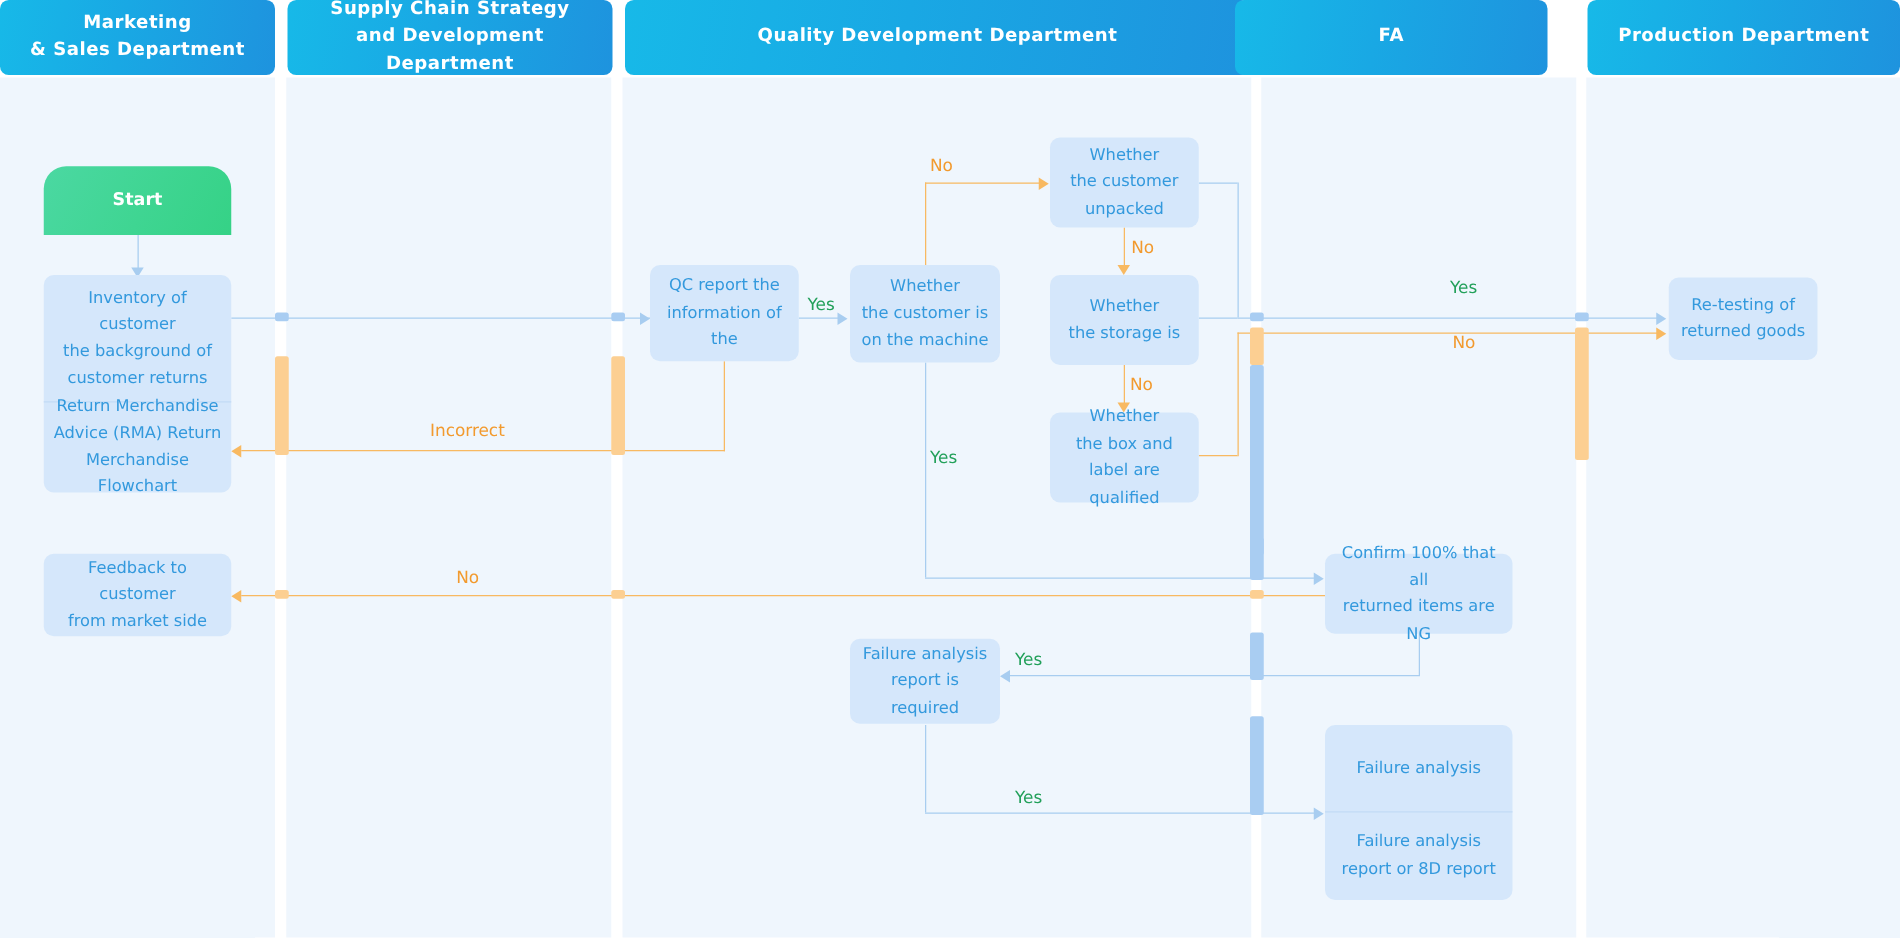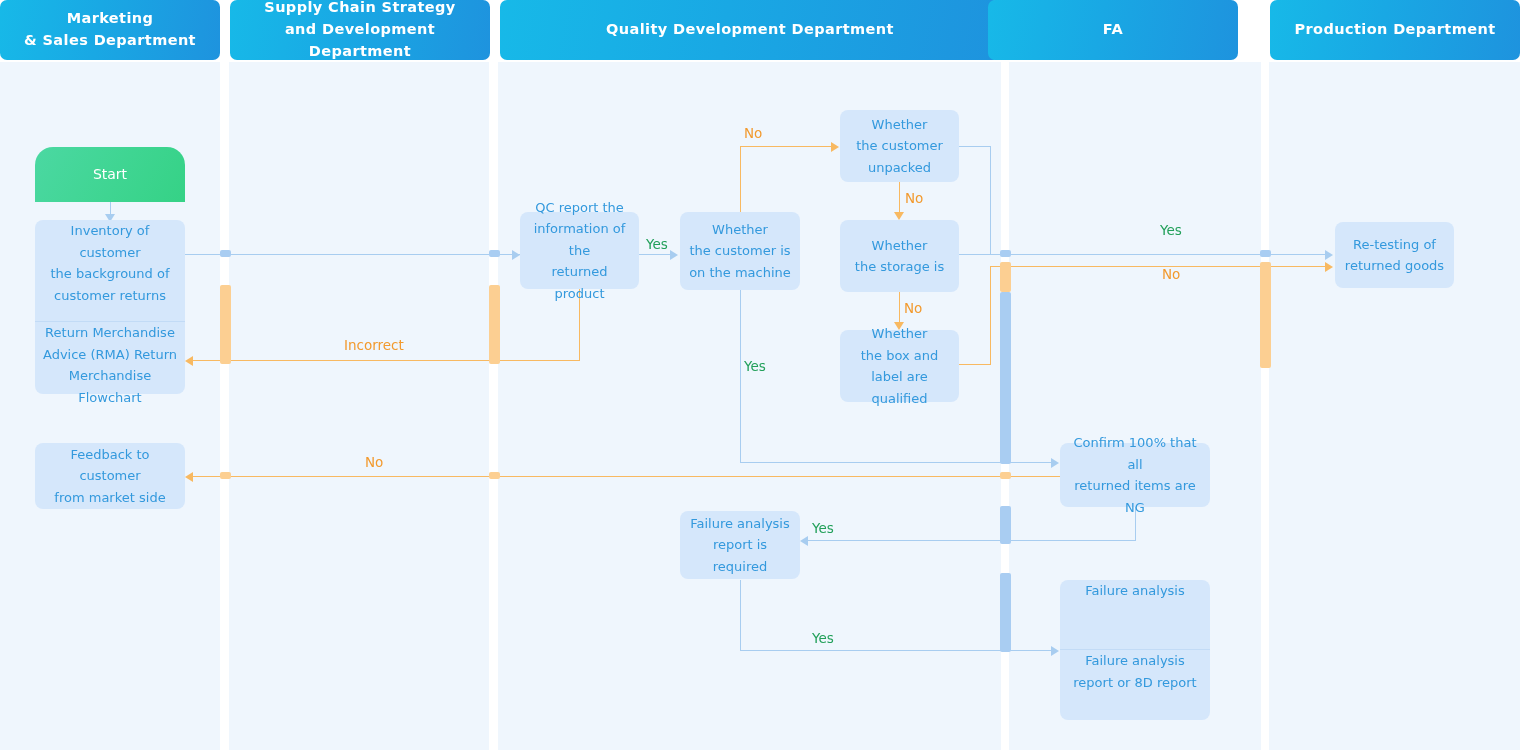--- a/index.html
+++ b/index.html
@@ -30,21 +30,21 @@
     display:flex;align-items:center;justify-content:center;text-align:center;
     padding:0 6px;
   }
   .node.start{
     background:linear-gradient(120deg,#4bd8a2 0%,#3fd592 55%,#35d286 100%);
     color:#ffffff;font-size:14px;font-weight:normal;
     border-radius:18px 18px 0 0;
   }
   .node.split{flex-direction:column;justify-content:flex-start;padding:0;}
   .node.split .half{
-    width:100%;display:flex;align-items:flex-start;justify-content:center;
+    width:100%;display:flex;align-items:center;justify-content:center;
     text-align:center;box-sizing:border-box;padding:0 4px;
   }
   .node.split .half.top{border-bottom:1px solid #c2dbf6;}
 
   
   .seg{position:absolute;}
   .seg.h{height:1px;background:#a8cdf0;}
   .seg.v{width:1px;background:#a8cdf0;}
   .seg.h.or{background:#f8b961;}
   .seg.v.or{background:#f8b961;}
@@ -168,21 +168,21 @@
   <div class="arrow l" style="left:800px;top:536px;"></div>
   <div class="bridge blue" style="left:1000px;top:506px;width:11px;height:38px;border-radius:2px;"></div>
   <div class="elabel yes" style="left:812px;top:520px;">Yes</div>
 
   <div class="seg v" style="left:740px;top:580px;height:70px;"></div>
   <div class="seg h" style="left:740px;top:650px;width:313px;"></div>
   <div class="arrow r" style="left:1051px;top:646px;"></div>
   <div class="bridge blue" style="left:1000px;top:573px;width:11px;height:79px;border-radius:2px;"></div>
   <div class="elabel yes" style="left:812px;top:630px;">Yes</div>
 
-  <div class="node start" style="left:35px;top:147px;width:150px;height:55px;">
+  <div class="node start" style="left:35px;top:133px;width:150px;height:55px;font-weight:bold;">
     <span>Start</span>
   </div>
 
   <div class="node split" style="left:35px;top:220px;width:150px;height:174px;">
     <div class="half top" style="height:102px;">
       <div>
         <div>Inventory of customer</div>
         <div>the background of</div>
         <div>customer returns</div>
       </div>
@@ -200,21 +200,20 @@
     <div>
       <div>Feedback to customer</div>
       <div>from market side</div>
     </div>
   </div>
 
   <div class="node" style="left:520px;top:212px;width:119px;height:77px;">
     <div>
       <div>QC report the</div>
       <div>information of the</div>
-      <div>returned product</div>
     </div>
   </div>
 
   <div class="node" style="left:680px;top:212px;width:120px;height:78px;">
     <div>
       <div>Whether</div>
       <div>the customer is</div>
       <div>on the machine</div>
     </div>
   </div>

